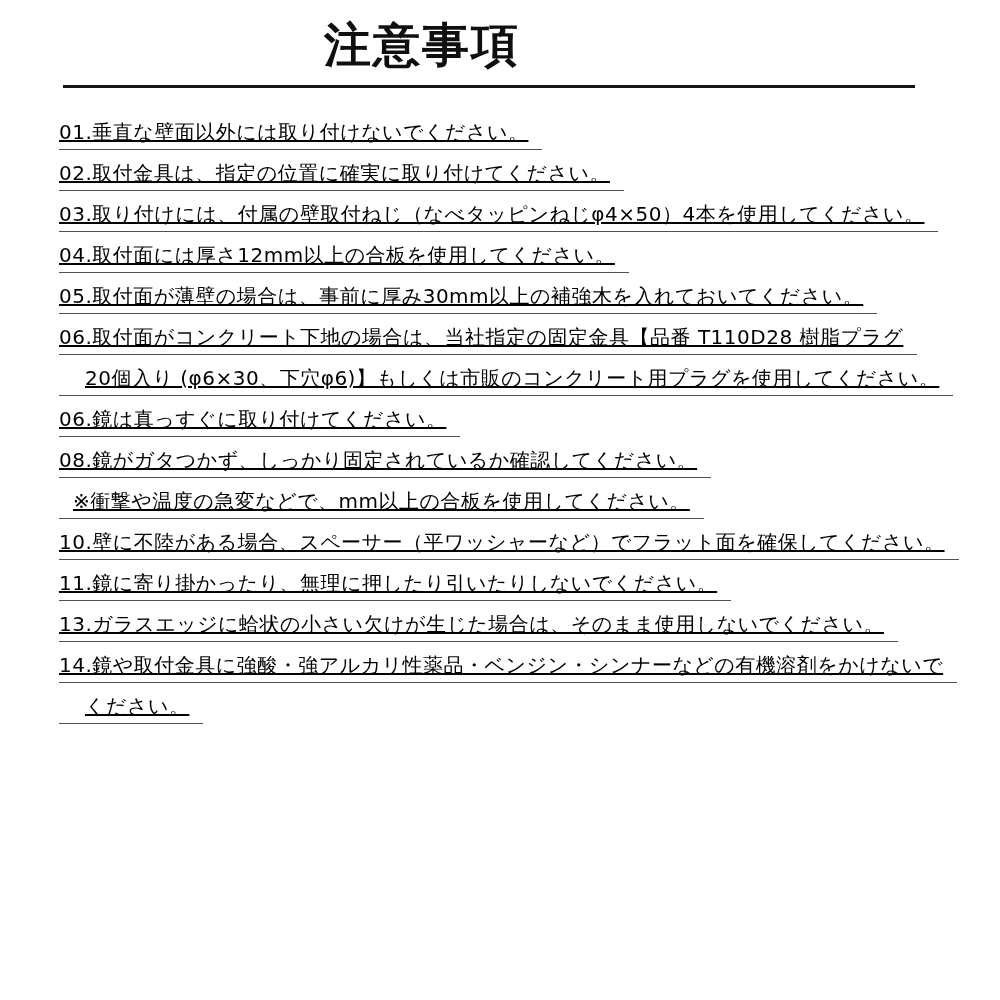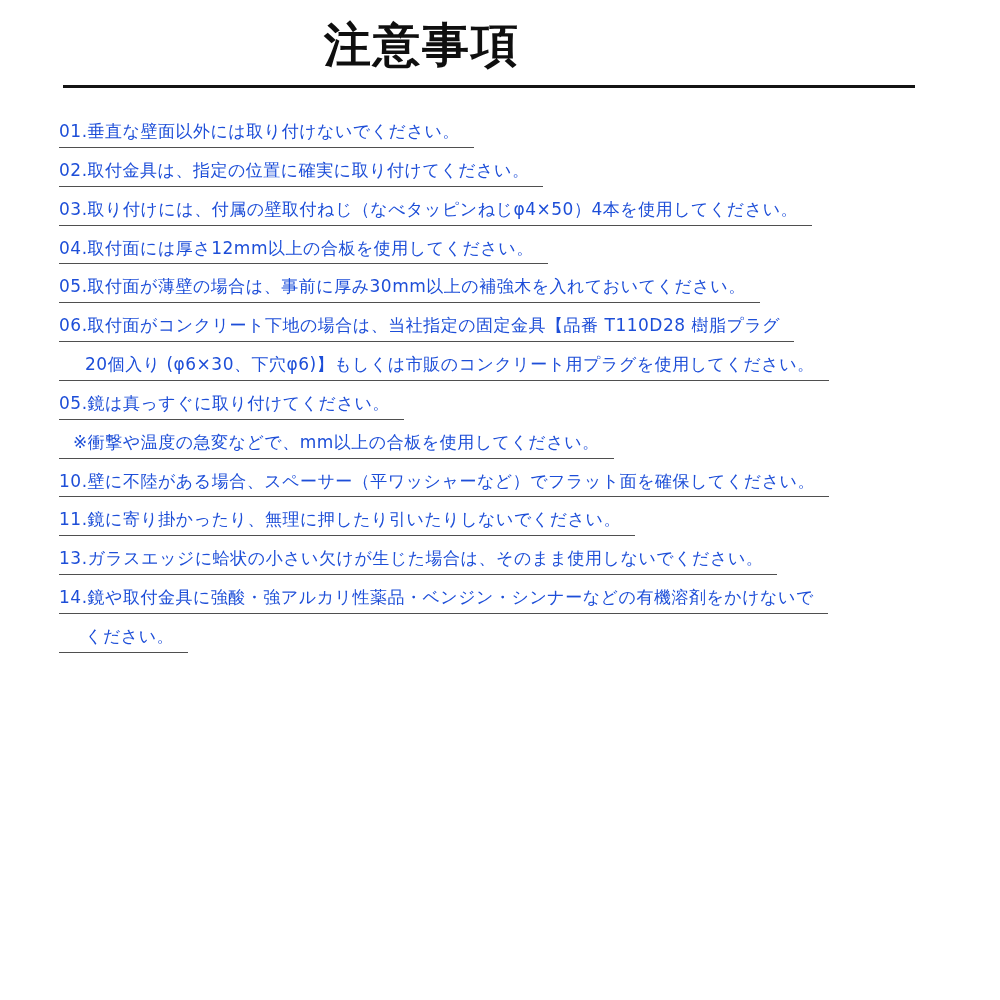--- a/index.html
+++ b/index.html
@@ -40,26 +40,27 @@
   .content {
     margin-left: 59px;
     margin-top: 34px;
   }
   .row {
     margin-bottom: 13px;
     white-space: nowrap;
   }
   .line {
     display: inline-block;
-    font-size: 17px;
+    font-size: 20px;
     line-height: 1.05;
     letter-spacing: 0.5px;
-    color: #1d4ed8;
+    color: #000000;
     padding: 0 14px 6px 0;
     border-bottom: 1px solid #4f4f4f;
+    text-decoration: underline;
   }
   .row.indent .line {
     padding-left: 26px;
   }
   .row.note .line {
     padding-left: 14px;
   }
 </style>
 </head>
 <body>
@@ -71,21 +72,22 @@
   <div class="rule"></div>
 
   <div class="content">
     <div class="row"><span class="line">01.垂直な壁面以外には取り付けないでください。</span></div>
     <div class="row"><span class="line">02.取付金具は、指定の位置に確実に取り付けてください。</span></div>
     <div class="row"><span class="line">03.取り付けには、付属の壁取付ねじ（なべタッピンねじφ4×50）4本を使用してください。</span></div>
     <div class="row"><span class="line">04.取付面には厚さ12mm以上の合板を使用してください。</span></div>
     <div class="row"><span class="line">05.取付面が薄壁の場合は、事前に厚み30mm以上の補強木を入れておいてください。</span></div>
     <div class="row"><span class="line">06.取付面がコンクリート下地の場合は、当社指定の固定金具【品番 T110D28 樹脂プラグ</span></div>
     <div class="row indent"><span class="line">20個入り (φ6×30、下穴φ6)】もしくは市販のコンクリート用プラグを使用してください。</span></div>
-    <div class="row"><span class="line">05.鏡は真っすぐに取り付けてください。</span></div>
+    <div class="row"><span class="line">06.鏡は真っすぐに取り付けてください。</span></div>
+    <div class="row"><span class="line">08.鏡がガタつかず、しっかり固定されているか確認してください。</span></div>
     <div class="row note"><span class="line">※衝撃や温度の急変などで、mm以上の合板を使用してください。</span></div>
     <div class="row"><span class="line">10.壁に不陸がある場合、スペーサー（平ワッシャーなど）でフラット面を確保してください。</span></div>
     <div class="row"><span class="line">11.鏡に寄り掛かったり、無理に押したり引いたりしないでください。</span></div>
     <div class="row"><span class="line">13.ガラスエッジに蛤状の小さい欠けが生じた場合は、そのまま使用しないでください。</span></div>
     <div class="row"><span class="line">14.鏡や取付金具に強酸・強アルカリ性薬品・ベンジン・シンナーなどの有機溶剤をかけないで</span></div>
     <div class="row indent"><span class="line">ください。</span></div>
   </div>
 
 </div>
 

